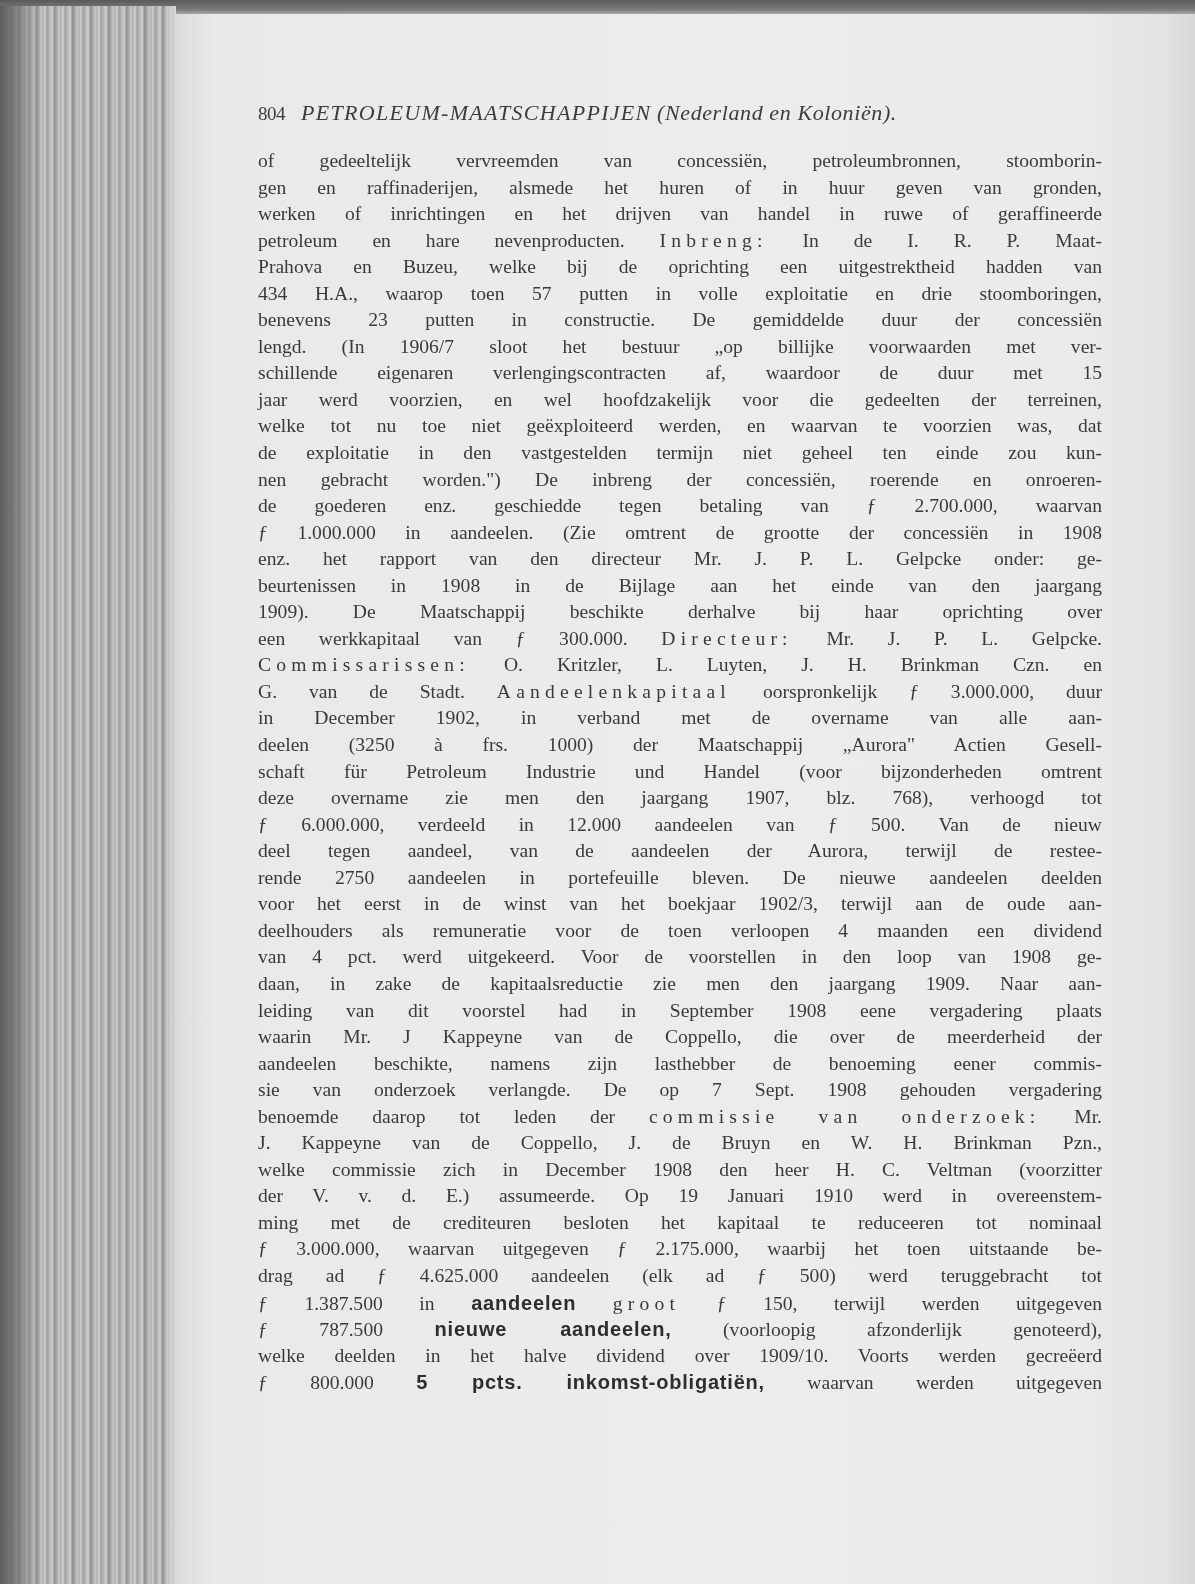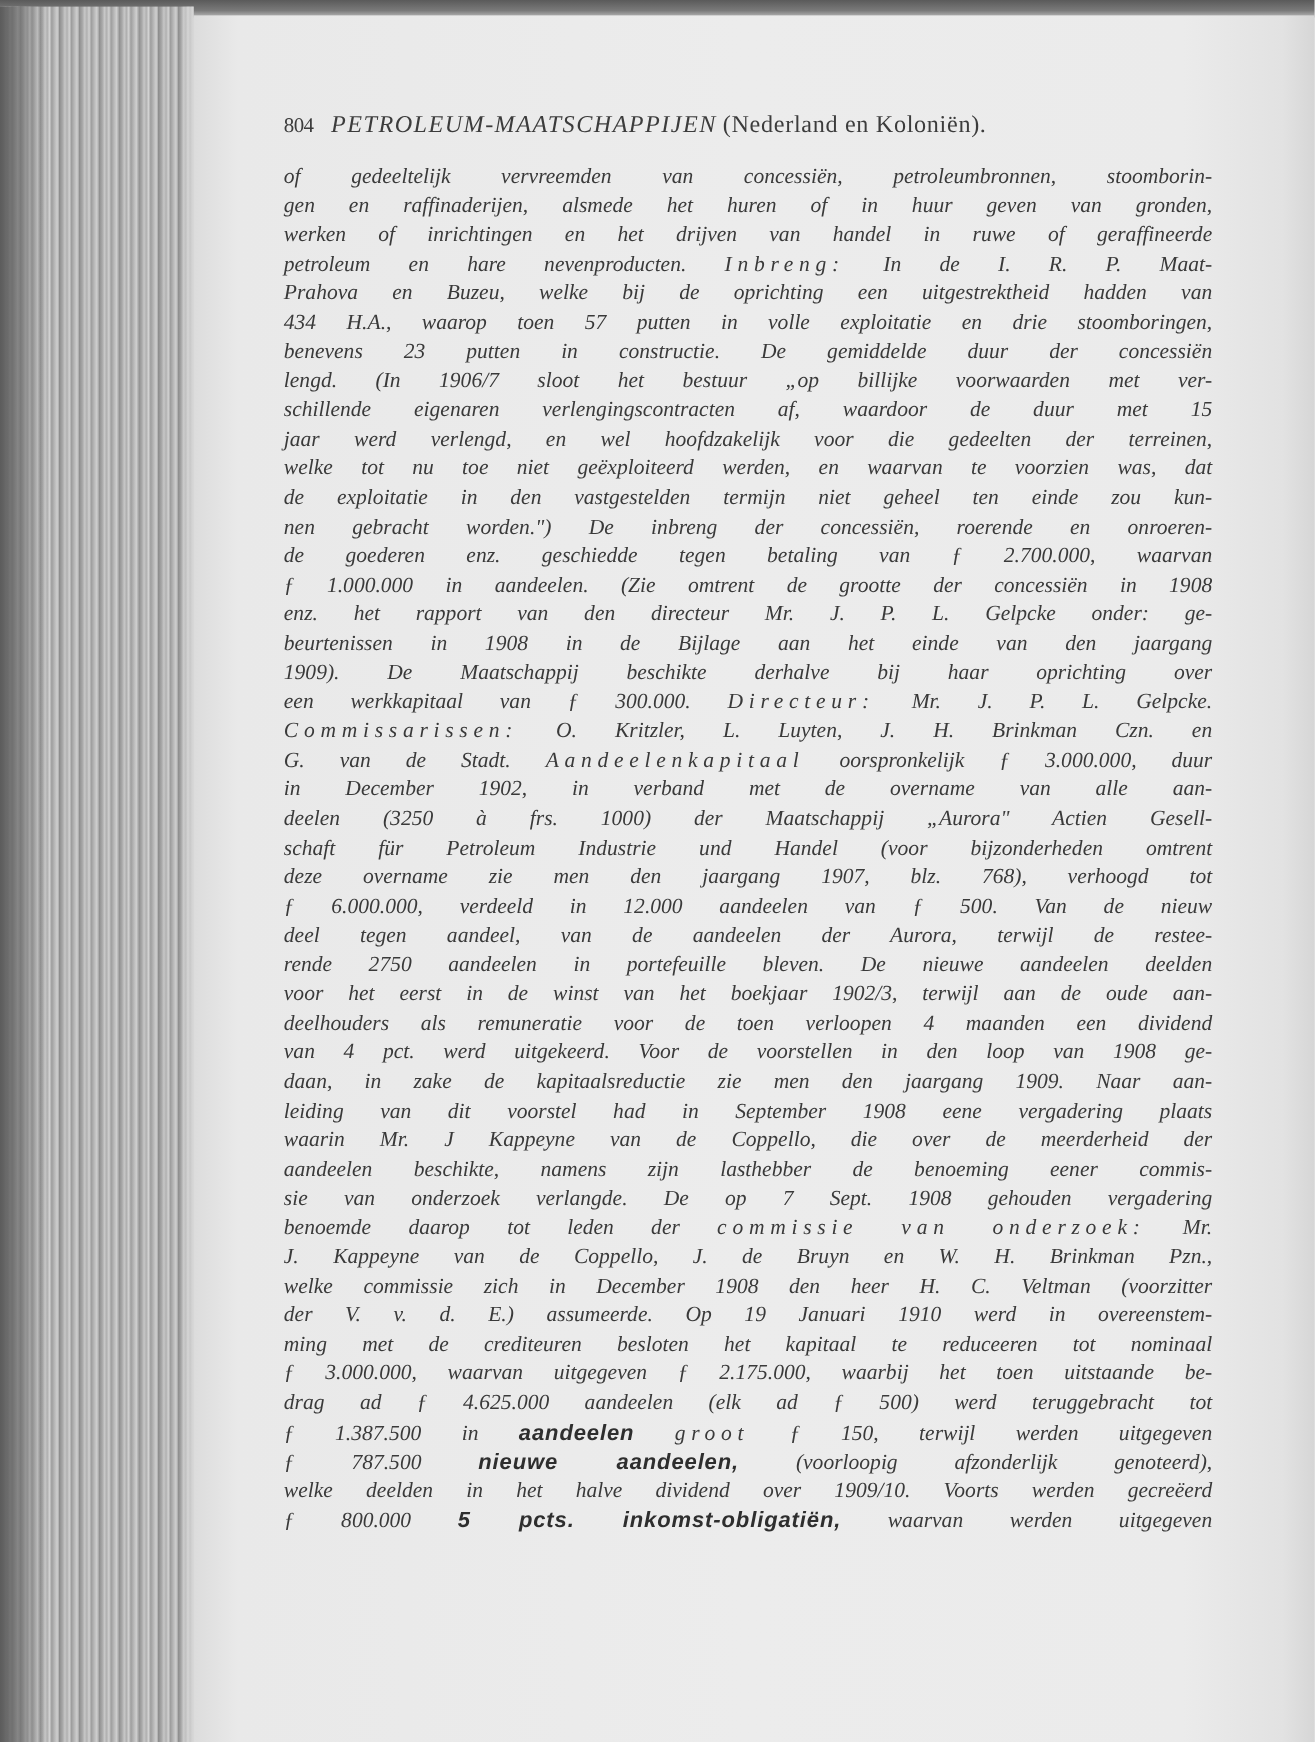--- a/index.html
+++ b/index.html
@@ -31,24 +31,24 @@
   .page {
     position: absolute; left: 176px; top: 14px; width: 1019px; height: 1570px;
     background: linear-gradient(90deg, #dcdcdc 0px, #e9e9e9 40px, #ececec 500px, #ebebeb 900px, #e2e2e2 990px, #d6d6d6 1019px);
   }
   .running-head {
     position: absolute; left: 258px; top: 100px; width: 850px;
     font-size: 22px; white-space: nowrap; color: #3c3c3c;
   }
   .running-head .pnum { font-size: 19px; margin-right: 16px; letter-spacing: -0.5px; }
   .running-head .title { font-style: italic; letter-spacing: 1.3px; }
-  .running-head .sub { letter-spacing: 0.6px; margin-top: 44px; }
+  .running-head .sub { font-style: italic; letter-spacing: 0.6px; margin-top: 44px; }
   .body-text {
     position: absolute; left: 258px; top: 148px; width: 844px;
-    font-size: 19.6px; line-height: 26.55px; font-style: italic;
+    font-size: 19.6px; line-height: 26.55px;
   }
   .line {
     display: block; height: 26.55px; white-space: nowrap;
     text-align: justify; text-align-last: justify;
     overflow: visible;
   }
   .sp { letter-spacing: 5.2px; }
   .bold-sans {
     font-family: "Liberation Sans", "DejaVu Sans", sans-serif;
     font-weight: bold; letter-spacing: 0.8px; color: #2e2e2e; font-size: 20px;
@@ -69,21 +69,21 @@
 <div class="body-text" id="body-text">
     <div class="line"><span>of gedeeltelijk vervreemden van concessiën, petroleumbronnen, stoomborin-</span></div>
     <div class="line"><span>gen en raffinaderijen, alsmede het huren of in huur geven van gronden,</span></div>
     <div class="line"><span>werken of inrichtingen en het drijven van handel in ruwe of geraffineerde</span></div>
     <div class="line"><span>petroleum en hare nevenproducten. </span><span class="sp">Inbreng:</span><span> In de I. R. P. Maat-</span></div>
     <div class="line"><span>Prahova en Buzeu, welke bij de oprichting een uitgestrektheid hadden van</span></div>
     <div class="line"><span>434 H.A., waarop toen 57 putten in volle exploitatie en drie stoomboringen,</span></div>
     <div class="line"><span>benevens 23 putten in constructie. De gemiddelde duur der concessiën</span></div>
     <div class="line"><span>lengd. (In 1906/7 sloot het bestuur „op billijke voorwaarden met ver-</span></div>
     <div class="line"><span>schillende eigenaren verlengingscontracten af, waardoor de duur met 15</span></div>
-    <div class="line"><span>jaar werd verlengd, en wel hoofdzakelijk voor die gedeelten der terreinen,</span></div>
+    <div class="line"><span>jaar werd voorzien, en wel hoofdzakelijk voor die gedeelten der terreinen,</span></div>
     <div class="line"><span>welke tot nu toe niet geëxploiteerd werden, en waarvan te voorzien was, dat</span></div>
     <div class="line"><span>de exploitatie in den vastgestelden termijn niet geheel ten einde zou kun-</span></div>
     <div class="line"><span>nen gebracht worden.") De inbreng der concessiën, roerende en onroeren-</span></div>
     <div class="line"><span>de goederen enz. geschiedde tegen betaling van ƒ 2.700.000, waarvan</span></div>
     <div class="line"><span>ƒ 1.000.000 in aandeelen. (Zie omtrent de grootte der concessiën in 1908</span></div>
     <div class="line"><span>enz. het rapport van den directeur Mr. J. P. L. Gelpcke onder: ge-</span></div>
     <div class="line"><span>beurtenissen in 1908 in de Bijlage aan het einde van den jaargang</span></div>
     <div class="line"><span>1909). De Maatschappij beschikte derhalve bij haar oprichting over</span></div>
     <div class="line"><span>een werkkapitaal van ƒ 300.000. </span><span class="sp">Directeur:</span><span> Mr. J. P. L. Gelpcke.</span></div>
     <div class="line"><span class="sp">Commissarissen:</span><span> O. Kritzler, L. Luyten, J. H. Brinkman Czn. en</span></div>

